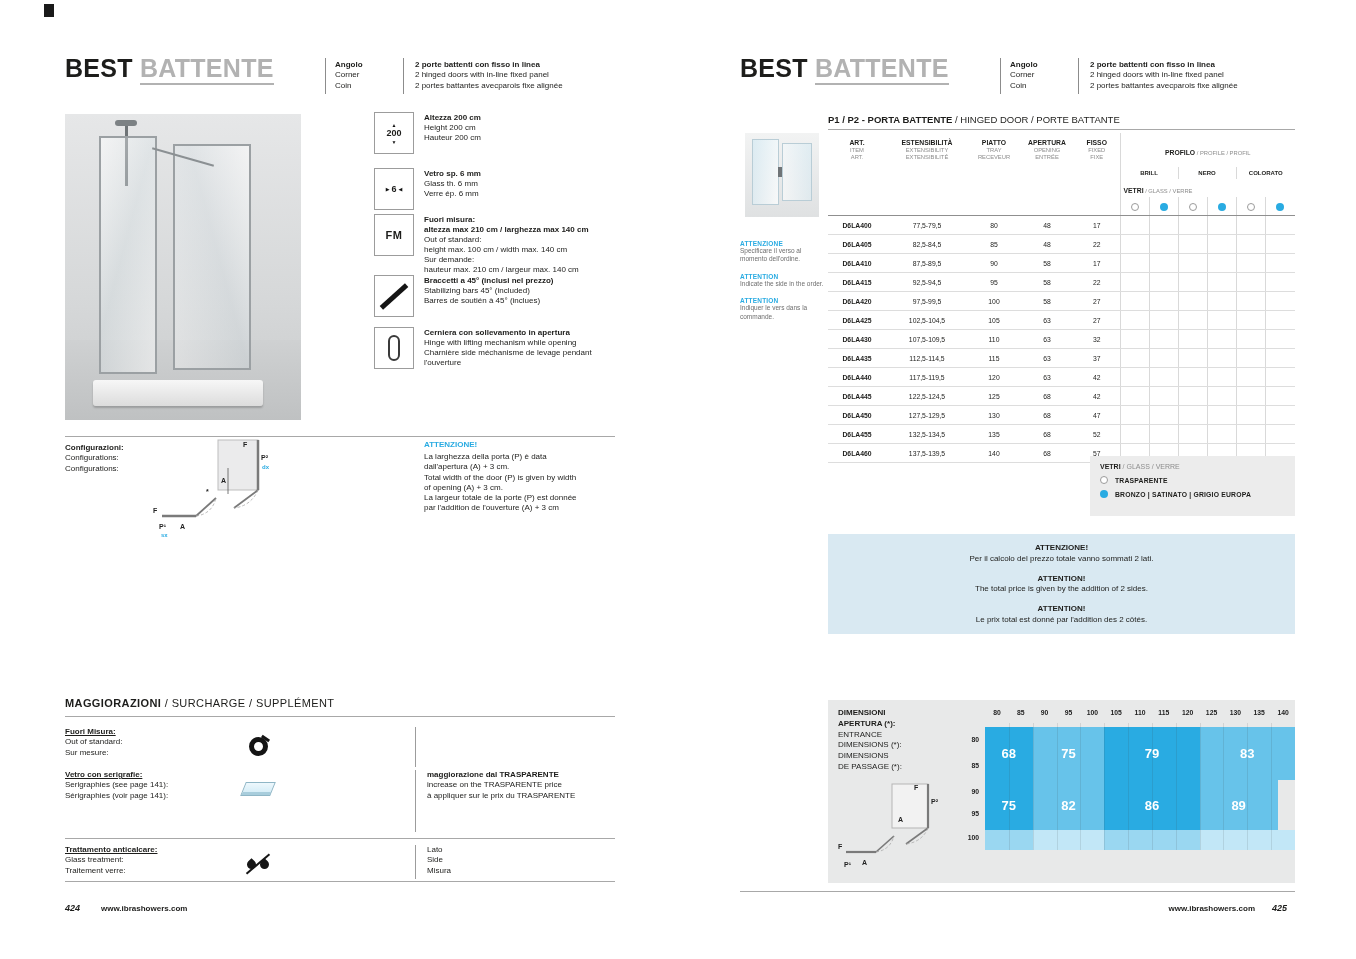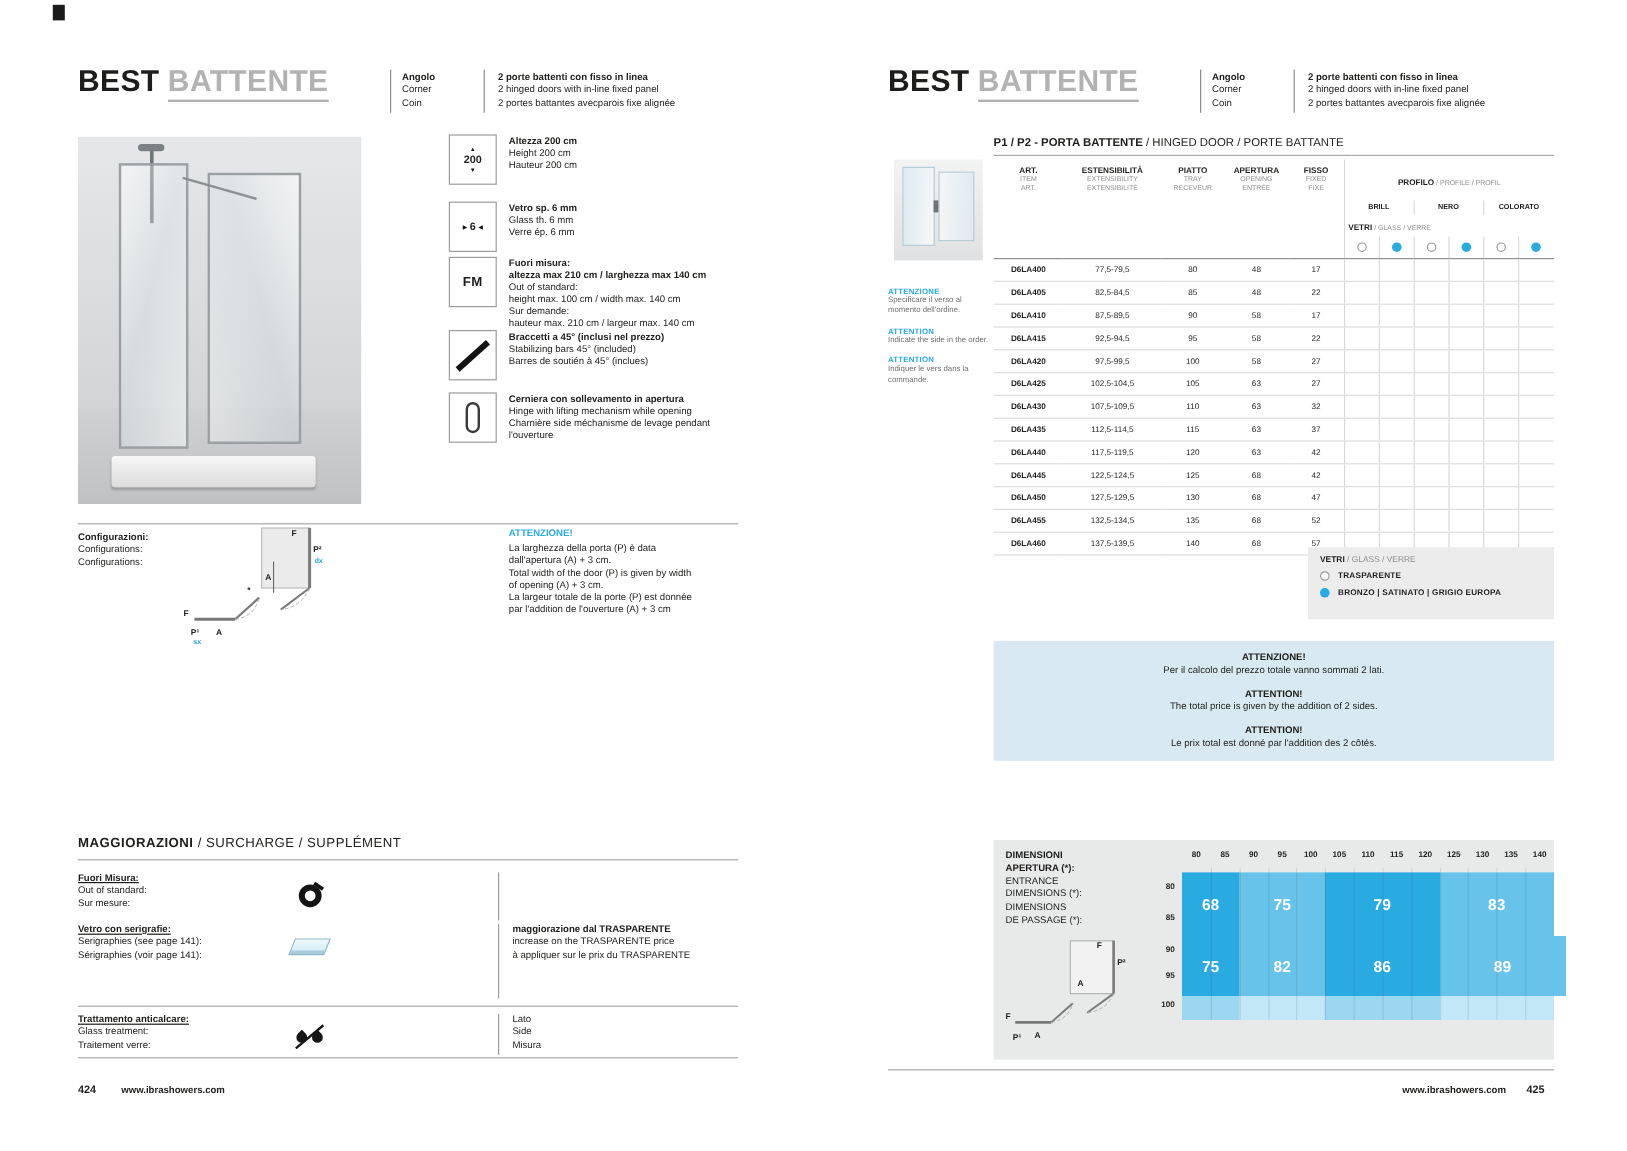--- a/index.html
+++ b/index.html
@@ -110,21 +110,21 @@
   .dims-title { position:absolute; left:10px; top:8px; font-size:8px; line-height:1.35; }
   .mx { position:absolute; left:129px; top:5px; width:338px; height:150px; }
   .mx-h { position:absolute; height:16px; line-height:16px; text-align:center; font-size:6.8px; font-weight:bold; color:#222; }
   .mx-l { position:absolute; height:12px; line-height:12px; text-align:right; font-size:6.8px; font-weight:bold; color:#222; }
   .mx-b { position:absolute; display:flex; align-items:center; justify-content:center; }
   .mx-v { font-size:13px; font-weight:bold; color:#fff; }
   .mx-sep { position:absolute; width:1px; background:rgba(60,60,60,.12); }
 
   
   .foot { font-size:8px; font-weight:bold; }
-  .pagenum { font-size:9px; font-weight:bold; }
+  .pagenum { font-size:9px; font-weight:bold;font-style:italic; }
 </style>
 </head>
 <body>
 
 <div class="abs crop"></div>
 
 <div class="abs" style="left:65px;top:54px;width:552px;height:44px;">
   <div class="brand">
     <span>BEST</span><span class="gray">BATTENTE</span>
   </div>
@@ -669,21 +669,21 @@
       </div>
       <div class="mx-b" style="left: 28px; top: 75px; width: 47.6923px; height: 50px; background: rgb(41, 171, 226);">
         <span class="mx-v">75</span>
       </div>
       <div class="mx-b" style="left: 75.6923px; top: 75px; width: 71.5385px; height: 50px; background: rgb(103, 195, 234);">
         <span class="mx-v">82</span>
       </div>
       <div class="mx-b" style="left: 147.231px; top: 75px; width: 95.3846px; height: 50px; background: rgb(41, 171, 226);">
         <span class="mx-v">86</span>
       </div>
-      <div class="mx-b" style="left: 242.615px; top: 75px; width: 105px; height: 50px; background: rgb(103, 195, 234);">
+      <div class="mx-b" style="left: 242.615px; top: 75px; width: 78px; height: 50px; background: rgb(103, 195, 234);">
         <span class="mx-v">89</span>
       </div>
       <div class="mx-b" style="left: 28px; top: 125px; width: 47.6923px; height: 20px; background: rgb(154, 215, 241);"></div>
       <div class="mx-b" style="left: 75.6923px; top: 125px; width: 71.5385px; height: 20px; background: rgb(194, 231, 247);"></div>
       <div class="mx-b" style="left: 147.231px; top: 125px; width: 95.3846px; height: 20px; background: rgb(154, 215, 241);"></div>
       <div class="mx-b" style="left: 242.615px; top: 125px; width: 95.3846px; height: 20px; background: rgb(194, 231, 247);"></div>
       <div class="mx-sep" style="left: 51.8462px; top: 18px; height: 127px;"></div>
       <div class="mx-sep" style="left: 75.6923px; top: 18px; height: 127px;"></div>
       <div class="mx-sep" style="left: 99.5385px; top: 18px; height: 127px;"></div>
       <div class="mx-sep" style="left: 123.385px; top: 18px; height: 127px;"></div>

